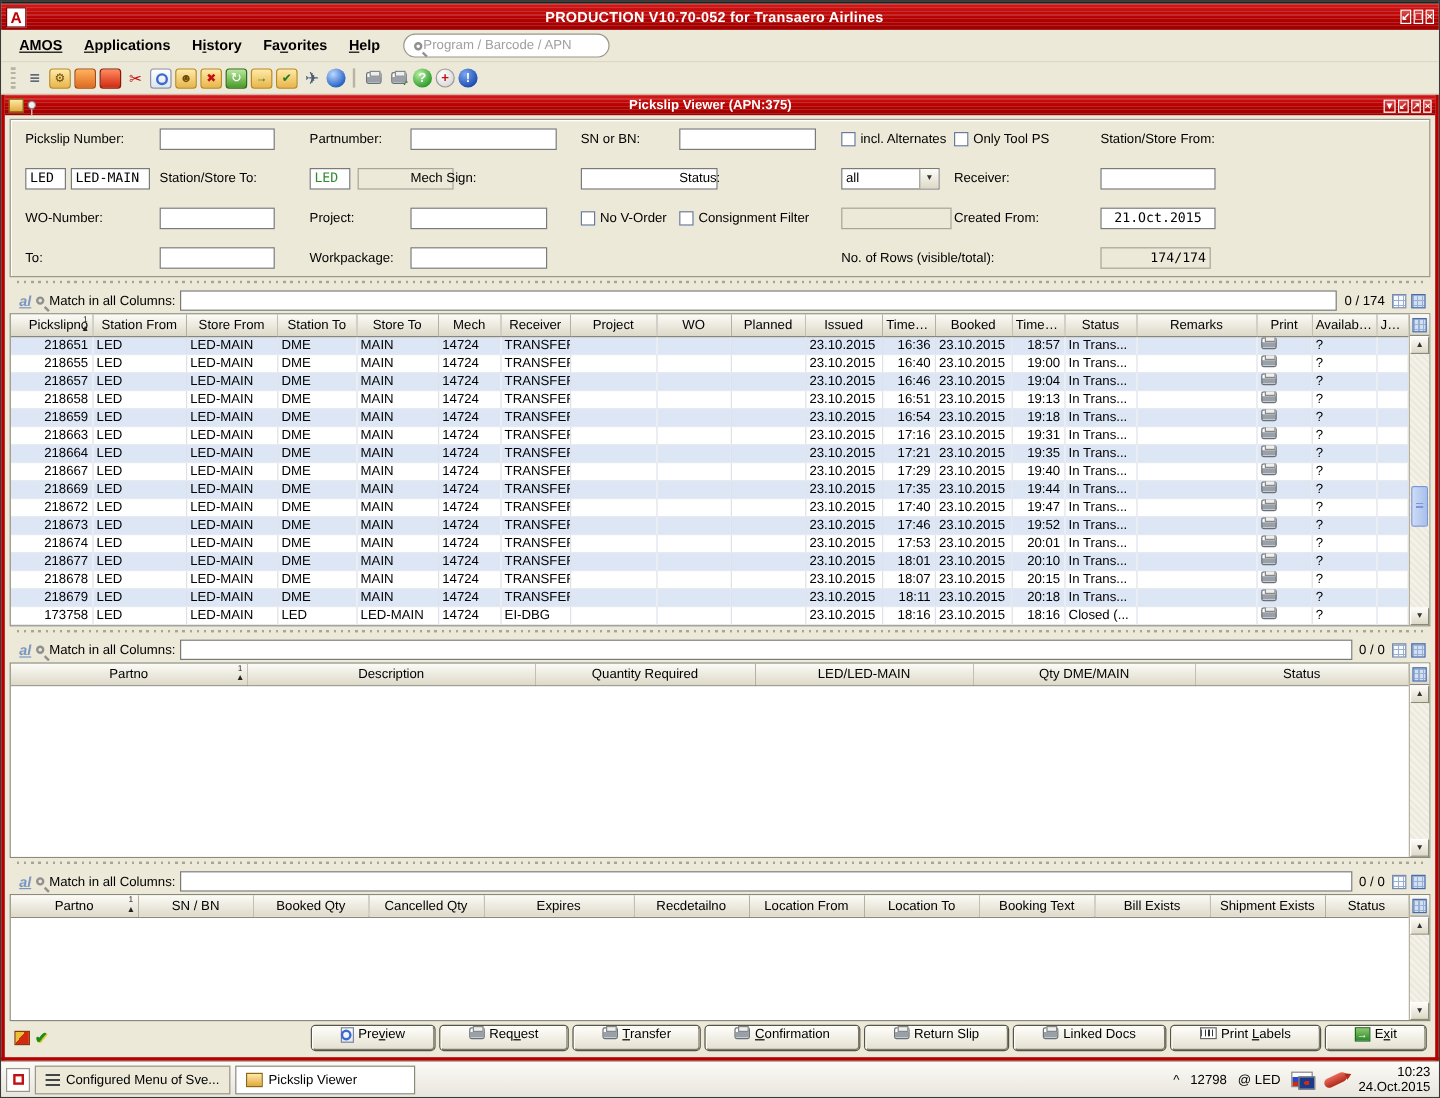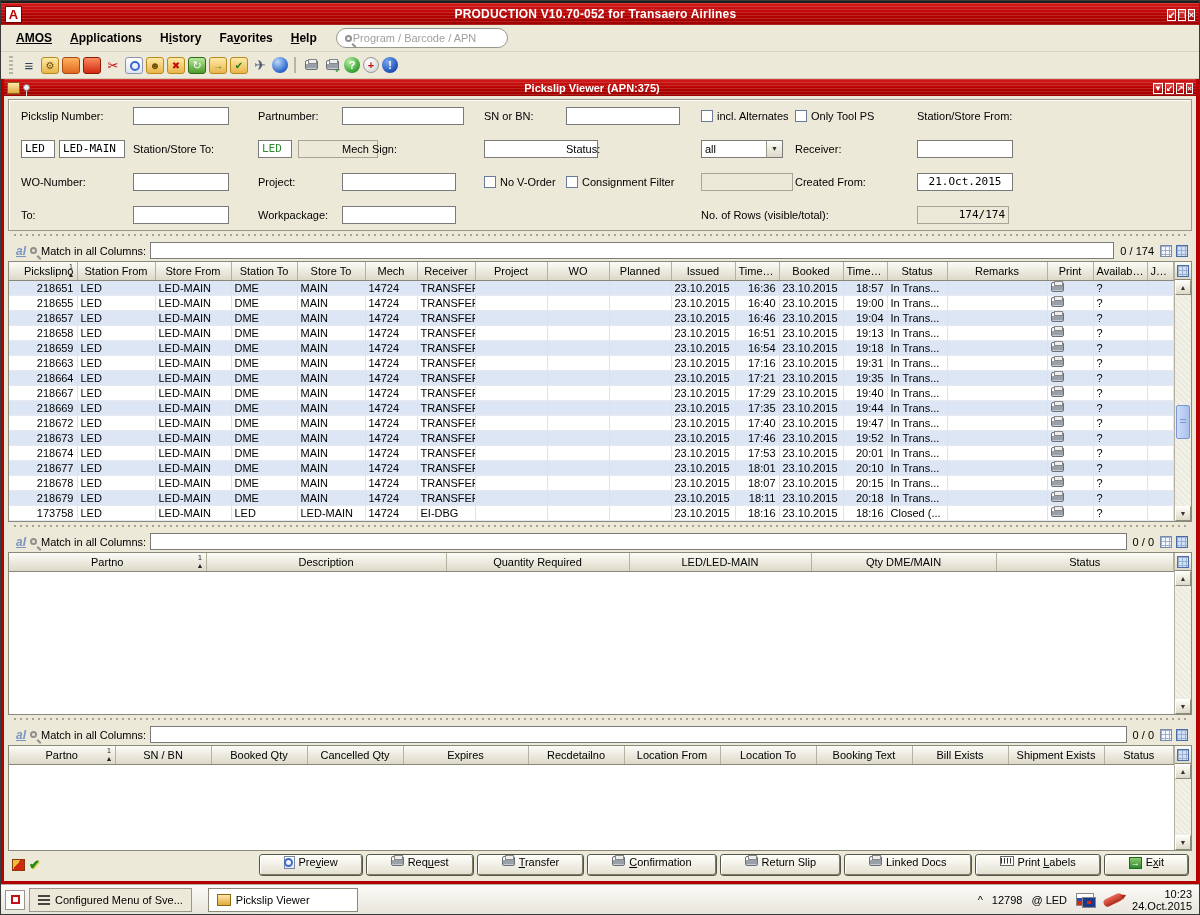--- a/index.html
+++ b/index.html
@@ -879,21 +879,21 @@
           </span>
       </div>
 
     </div>
   </div>
 
   <div class="taskbar">
     <span class="tb-start">
         <span class="sq"></span>
       </span>
-    <span id="taskbar-apps" style="display:flex;gap:16px">
+    <span id="taskbar-apps" style="display:flex;gap:4px">
         <span class="tb-tab">
           <span class="tb-list-icon"></span>
           <span>Configured Menu of Sve...</span>
         </span>
         <span class="tb-tab active">
           <span class="tb-app-icon"></span>
           <span>Pickslip Viewer</span>
         </span>
       </span>
     <span class="tb-right">

